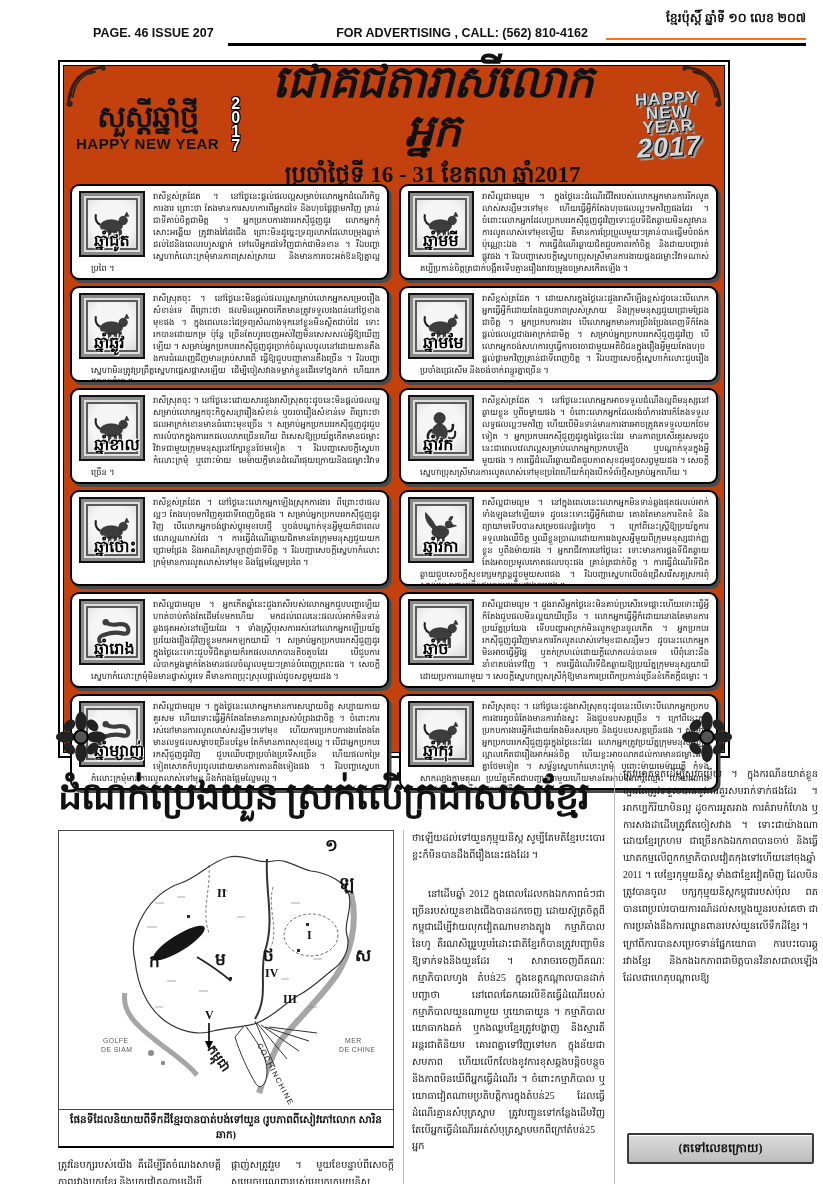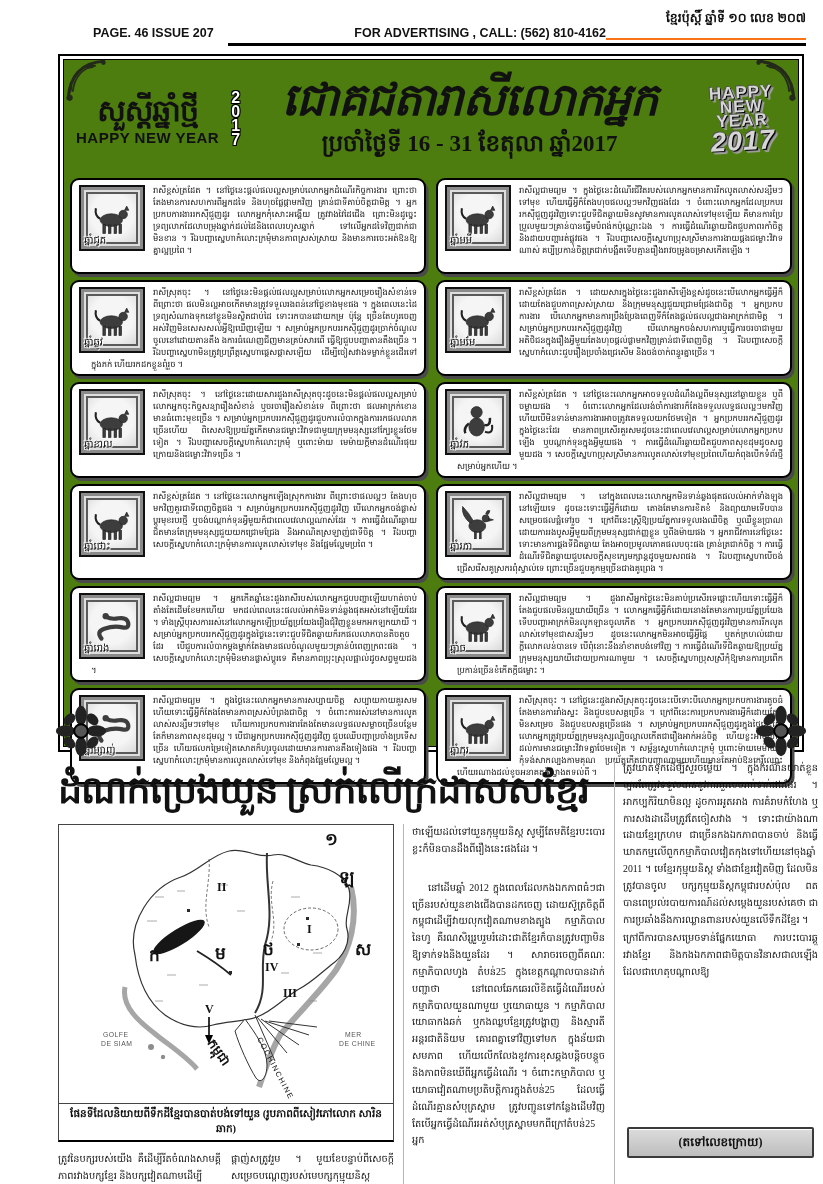--- a/index.html
+++ b/index.html
@@ -5,24 +5,24 @@
   html,body{margin:0;padding:0;background:#fff;}
   .page{position:relative;width:823px;height:1184px;overflow:hidden;background:#fff;
         font-family:"Liberation Serif","DejaVu Serif",serif;color:#111;
         padding:10px 0 0 58px;box-sizing:border-box;}
   
   .topbar{position:relative;width:748px;display:flex;align-items:flex-end;
           font-family:"Liberation Sans","DejaVu Sans",sans-serif;
           font-weight:bold;font-size:12.5px;padding-bottom:6px;}
   .topbar::after{content:"";position:absolute;left:170px;right:0;bottom:0;height:3px;background:#000;}
   .tb-left{width:225px;padding-left:35px;}
-  .tb-center{flex:1;text-align:right;}
+  .tb-center{flex:1;text-align:center;}
   .tb-right{width:200px;text-align:right;border-bottom:2px solid #f97316;padding-bottom:10px;}
   
-  .horo{position:relative;width:746px;height:698px;margin-top:8px;background:#4d7c0f;
+  .horo{position:relative;width:672px;height:698px;margin-top:14px;background:#c2410c;
         border:2.5px solid #000;box-shadow:inset 0 0 0 3px #fff,inset 0 0 0 4px #000;
         box-sizing:border-box;}
   .corner{position:absolute;width:46px;height:46px;opacity:.85;}
   .c-tl{top:2px;left:2px;}
   .c-tr{top:2px;right:2px;transform:scaleX(-1);}
   .flower{position:absolute;width:58px;height:58px;}
   .f-bl{left:-8px;bottom:-10px;}
   .f-br{right:-8px;bottom:-10px;transform:scaleX(-1);}
   .horo-head{display:flex;align-items:center;gap:8px;padding:10px 14px 4px 16px;height:106px;}
   .greet{text-align:center;}
@@ -42,21 +42,21 @@
   
   .zgrid{display:grid;grid-template-columns:1fr 1fr;gap:6px 10px;padding:2px 10px 8px 10px;}
   .zcard{position:relative;background:#fff;border:2px solid #000;border-radius:9px;
          padding:5px 7px 3px 7px;height:84px;overflow:hidden;box-shadow:2.5px 3px 0 #4a4a4a;}
   .zframe{position:relative;float:left;width:66px;height:66px;margin:0 8px 1px 0;
           background:radial-gradient(circle at 50% 45%,#f5f5f5 45%,#c9c9c9);
           border:2px solid #111;box-sizing:border-box;
           box-shadow:inset 0 0 0 3px #8a8a8a,inset 0 0 0 5px #dedede,inset 0 0 0 7px #5a5a5a;
           display:flex;align-items:center;justify-content:center;}
   .zart{width:42px;height:42px;}
-  .zlabel{position:absolute;left:3px;bottom:1px;font-size:10px;font-weight:normal;color:#000;
+  .zlabel{position:absolute;left:13px;bottom:1px;font-size:16px;font-weight:bold;color:#000;
           text-shadow:0 0 2px #fff,1px 1px 0 #fff,-1px -1px 0 #fff;white-space:nowrap;}
   .ztext{margin:0;font-size:8.4px;line-height:1.42;text-align:justify;padding-left:12px;}
   
   .article{position:relative;width:762px;margin-top:8px;height:448px;overflow:hidden;
            display:grid;grid-template-columns:336px 202px 204px;column-gap:9px;
            grid-template-rows:64px auto 1fr;}
   .headline{grid-column:1/3;grid-row:1;margin:2px 0 4px 0;font-size:38px;font-weight:900;
             letter-spacing:-1px;white-space:nowrap;overflow:hidden;line-height:1.5;}
   .mapfig{grid-column:1;grid-row:2;margin:0;border:1.5px solid #444;border-bottom:2px solid #000;
           background:#fff;}

